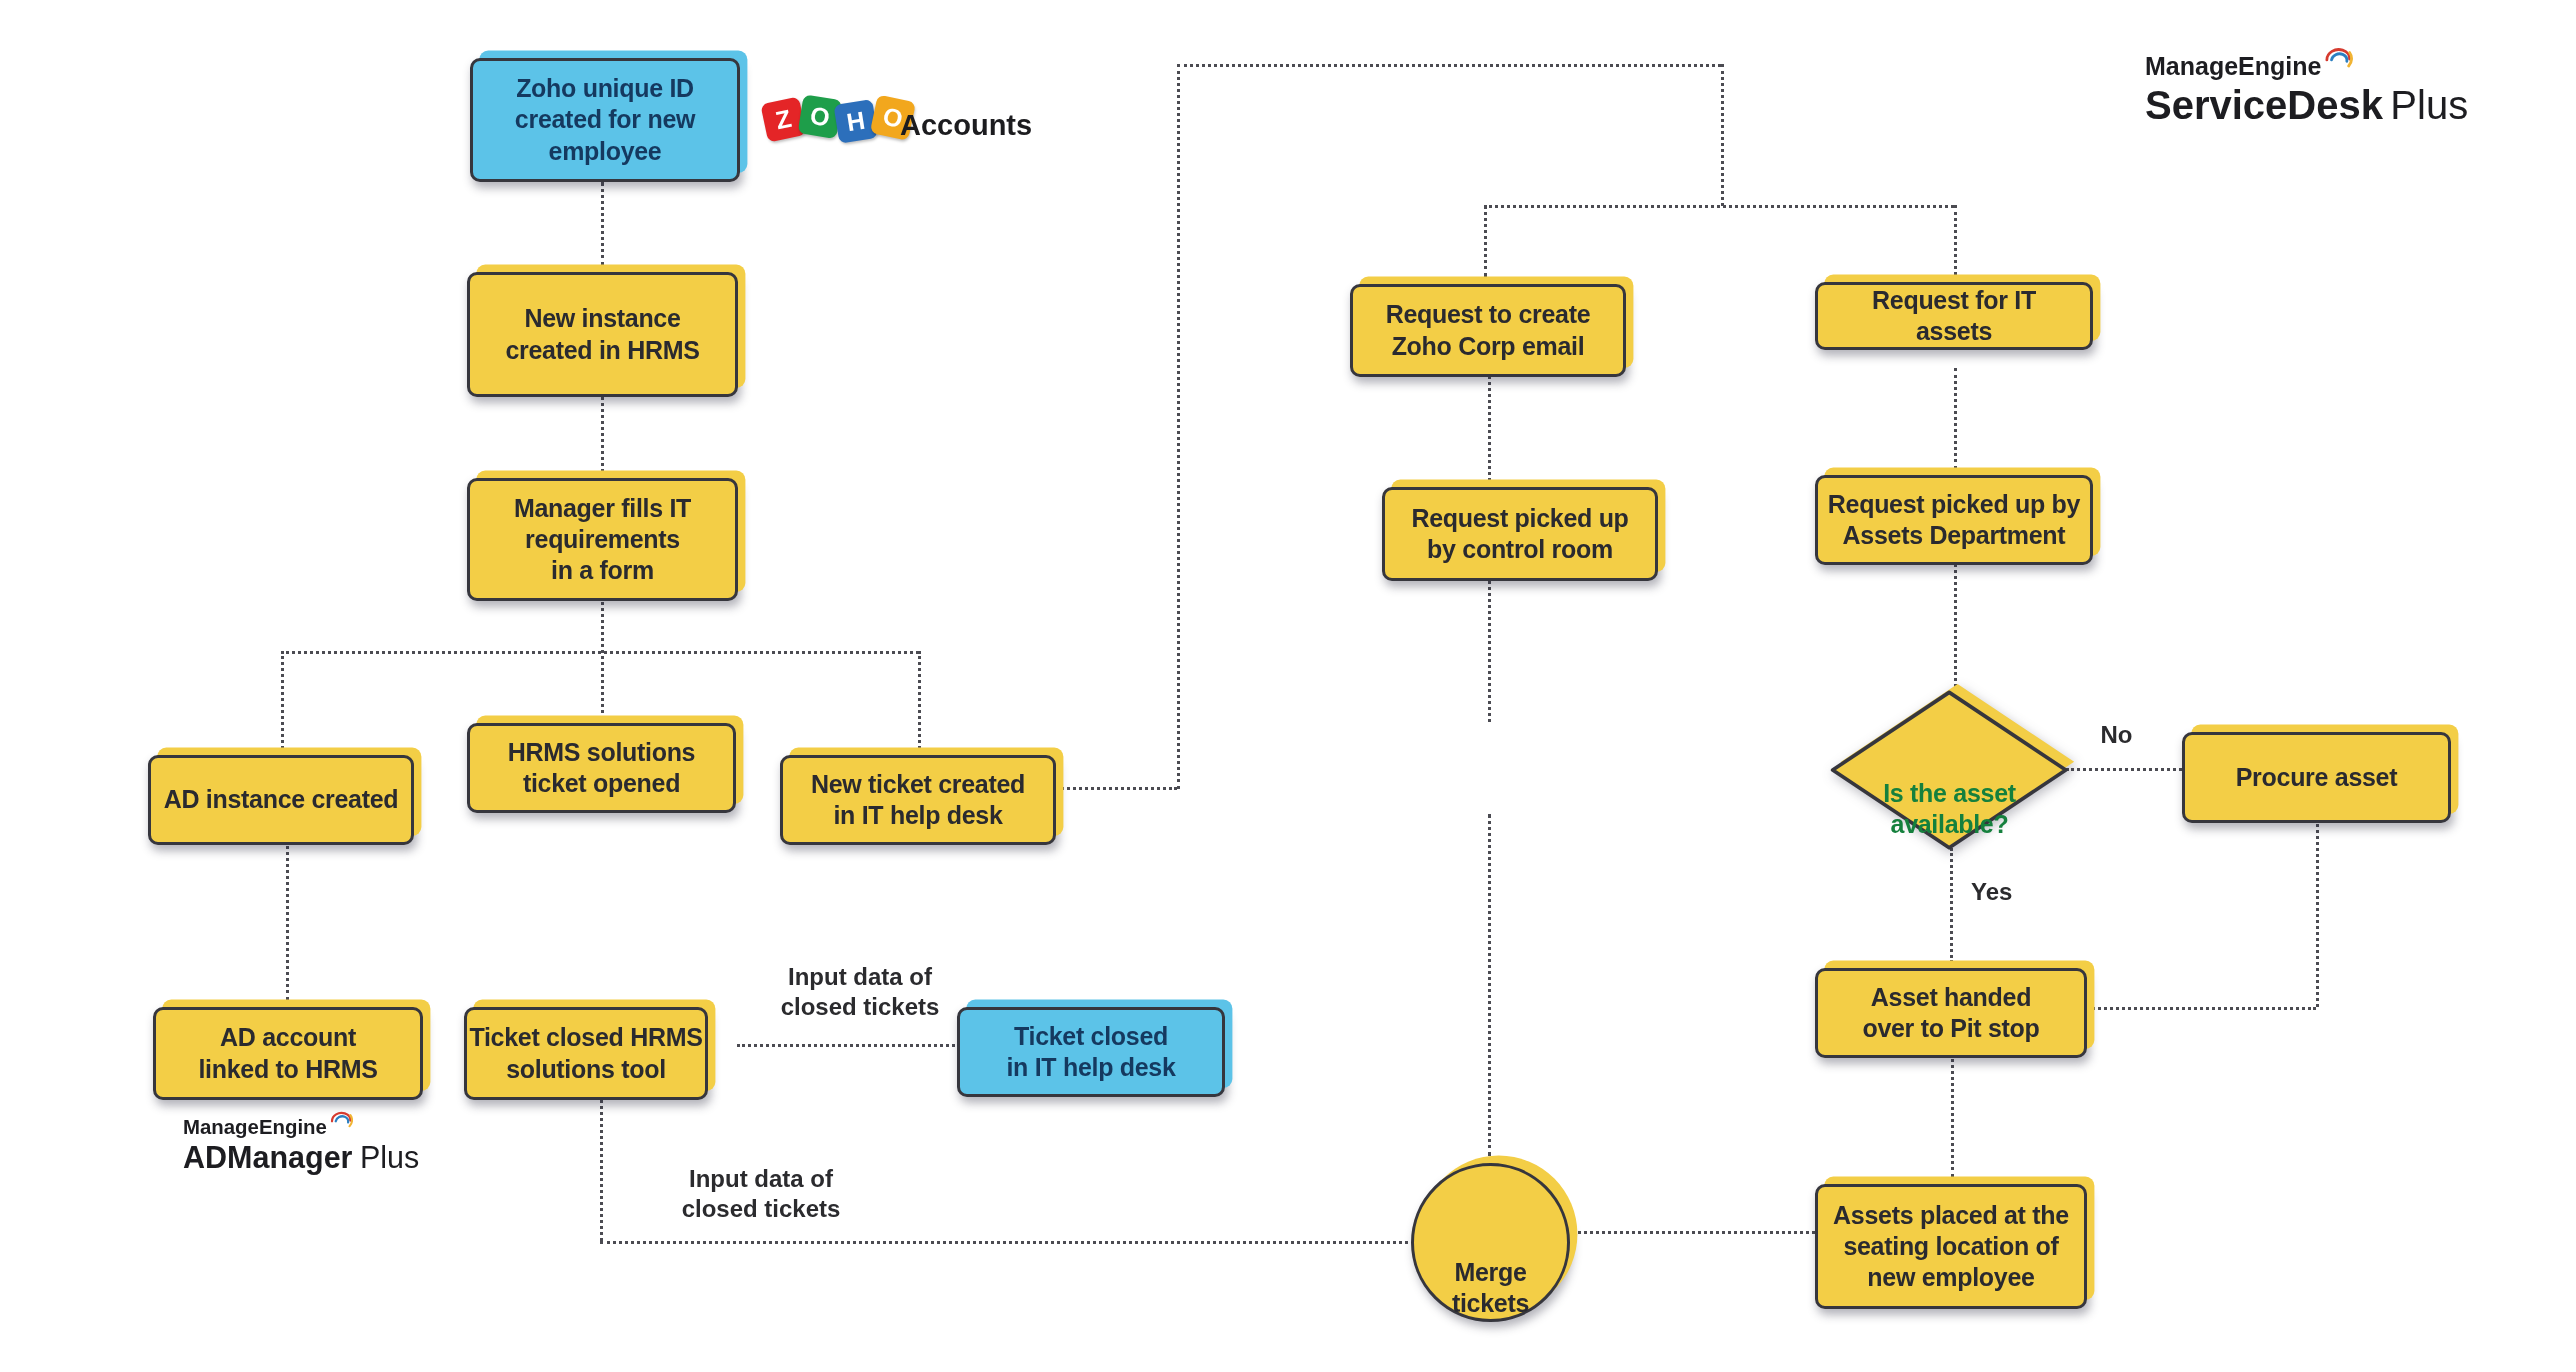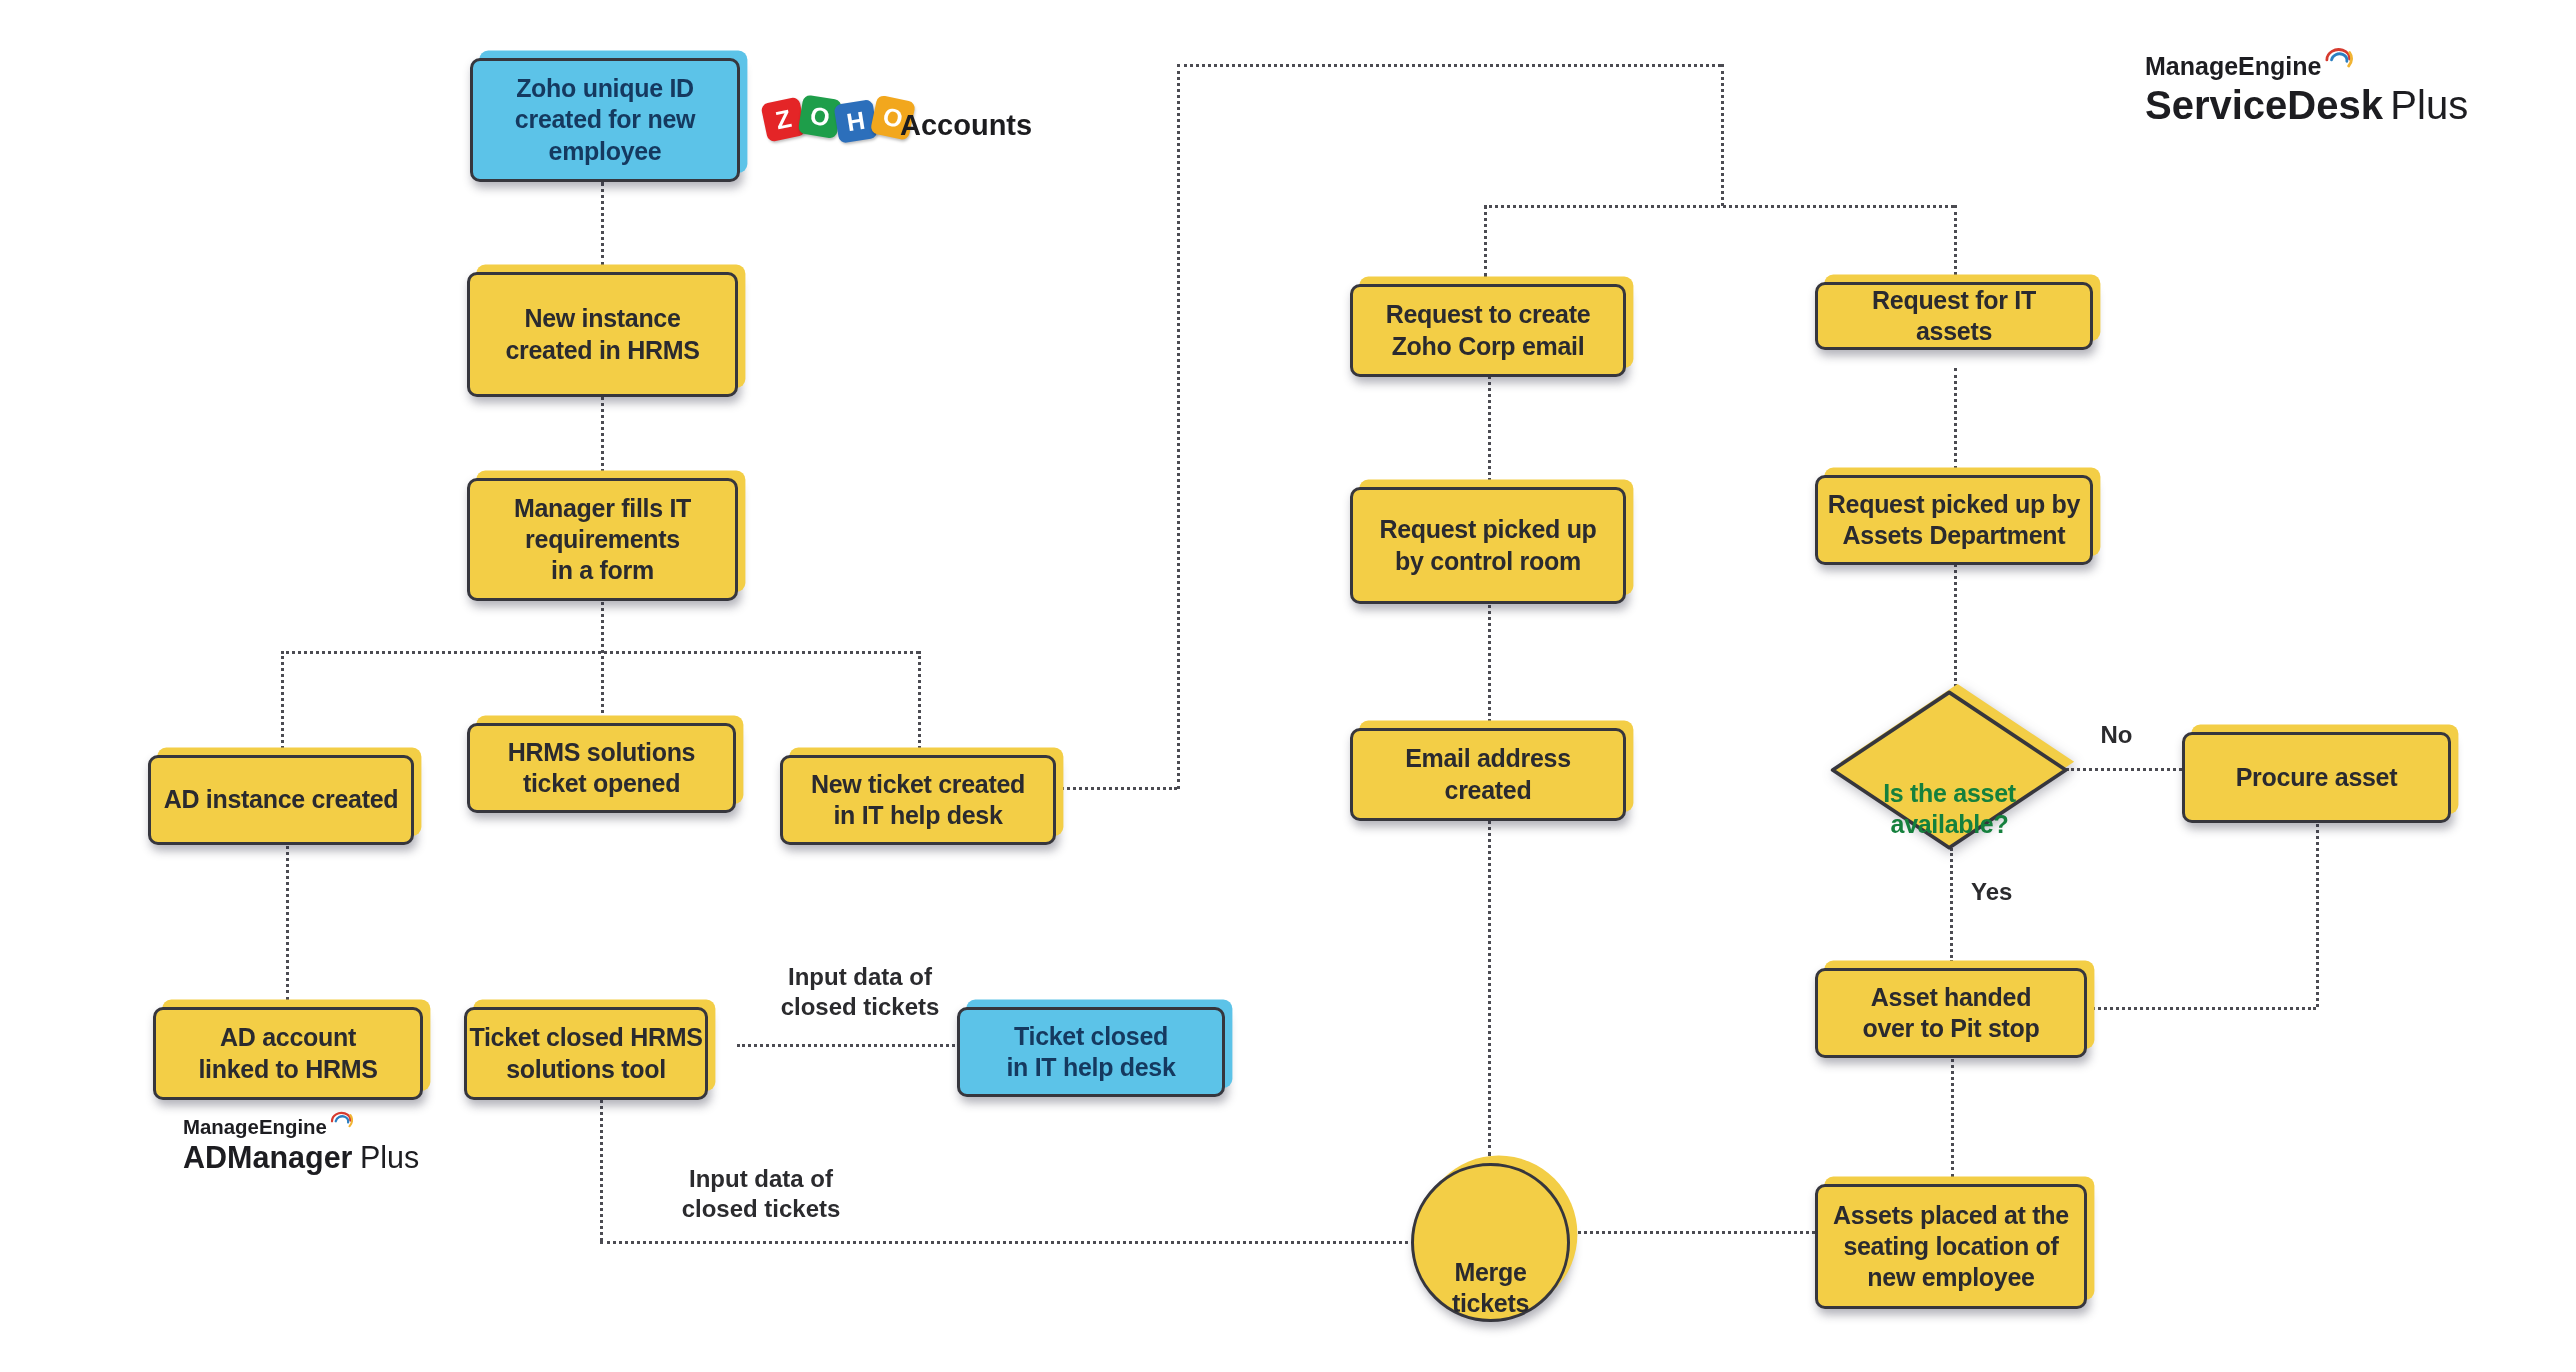--- a/index.html
+++ b/index.html
@@ -133,27 +133,23 @@
 solutions tool</span>
   </div>
   <div class="node blue" style="left:957px;top:1007px;width:268px;height:90px">
     <span class="node-text">Ticket closed
 in IT help desk</span>
   </div>
   <div class="node yellow" style="left:1350px;top:278px;width:276px;height:93px">
     <span class="node-text">Request to create
 Zoho Corp email</span>
   </div>
-  <div class="node yellow" style="left:1350px;top:481px;width:276px;height:117px">
+  <div class="node yellow" style="left:1382px;top:481px;width:276px;height:94px">
     <span class="node-text">Request picked up
 by control room</span>
-  </div>
-  <div class="node yellow" style="left:1350px;top:722px;width:276px;height:93px">
-    <span class="node-text">Email address
-created</span>
   </div>
   <div class="node yellow" style="left:1815px;top:276px;width:278px;height:68px">
     <span class="node-text">Request for IT
 assets</span>
   </div>
   <div class="node yellow" style="left:1815px;top:469px;width:278px;height:90px">
     <span class="node-text">Request picked up by
 Assets Department</span>
   </div>
   <div class="node yellow" style="left:2182px;top:726px;width:269px;height:91px">

